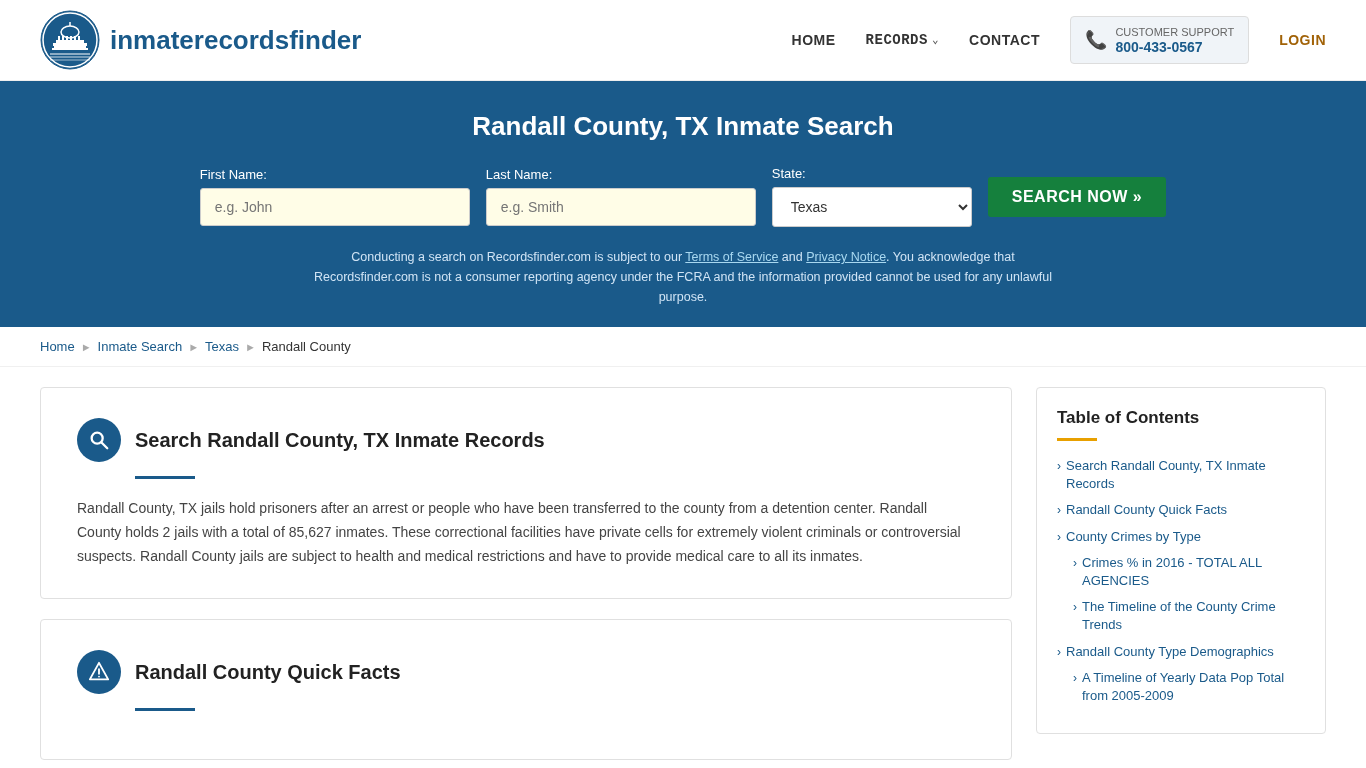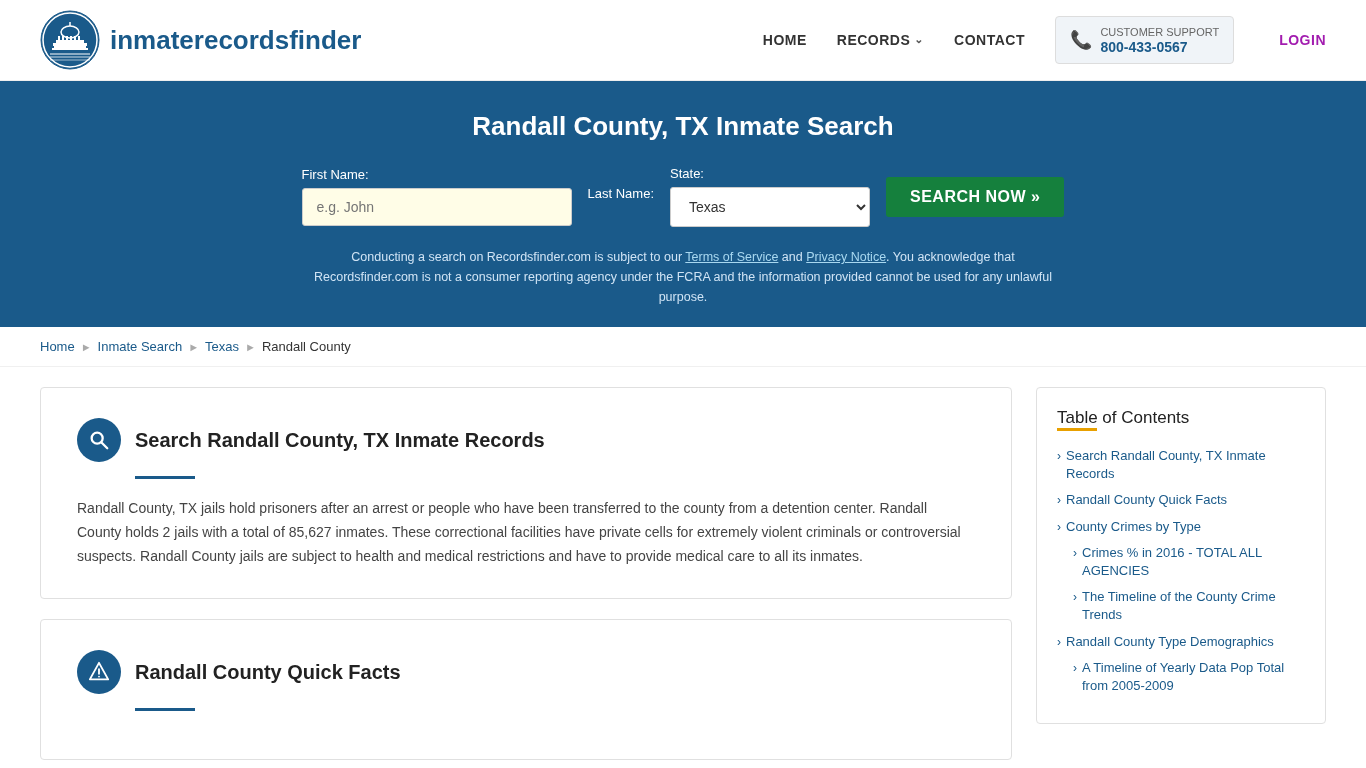--- a/index.html
+++ b/index.html
@@ -42,20 +42,21 @@
       font-weight: 700;
       color: #333;
       text-decoration: none;
       letter-spacing: 0.5px;
       cursor: pointer;
     }
     .nav-records {
       display: flex;
       align-items: center;
       gap: 4px;
+      font-family: Liberation Mono, monospace;
     }
     .nav-support {
       display: flex;
       align-items: center;
       gap: 8px;
       background: #f0f4f8;
       border: 1px solid #ddd;
       border-radius: 4px;
       padding: 8px 14px;
     }
@@ -69,23 +70,22 @@
       line-height: 1.3;
     }
     .support-number {
       font-size: 14px;
       font-weight: 700;
       color: #1a5a8a;
     }
     .login-btn {
       font-size: 14px;
       font-weight: 700;
-      color: #a21caf;
+      color: #a16207;
       cursor: pointer;
-      margin-left: 15px;
     }
 
     
     .hero {
       background: #1a5a8a;
       padding: 30px 40px 20px;
       text-align: center;
     }
     .hero-title {
       font-size: 26px;
@@ -248,22 +248,23 @@
       flex-shrink: 0;
     }
     .toc-card {
       border: 1px solid #e0e0e0;
       border-radius: 4px;
       padding: 20px 20px;
       background: #fff;
     }
     .toc-title {
       font-size: 17px;
-      font-weight: 400;
+      font-weight: 700;
       color: #222;
+      margin-bottom: 10px;
     }
     .toc-divider {
       width: 40px;
       height: 3px;
       background: #e8a000;
       margin-bottom: 16px;
     }
     .toc-list {
       list-style: none;
       padding: 0;
@@ -351,20 +352,21 @@
 
 <section class="hero">
   <h1 class="hero-title">Randall County, TX Inmate Search</h1>
   <div class="search-form">
     <div class="form-group">
       <label class="form-label">First Name:</label>
       <input class="form-input" type="text" placeholder="e.g. John" style="">
     </div>
     <div class="form-group">
       <label class="form-label">Last Name:</label>
+      <input class="form-input" type="text" placeholder="e.g. Smith" style="">
     </div>
     <div class="form-group">
       <label class="form-label">State:</label>
       <select class="form-select">
         <option>Texas</option>
       </select>
     </div>
     <button class="search-btn">SEARCH NOW »</button>
   </div>
   <p class="hero-disclaimer">

